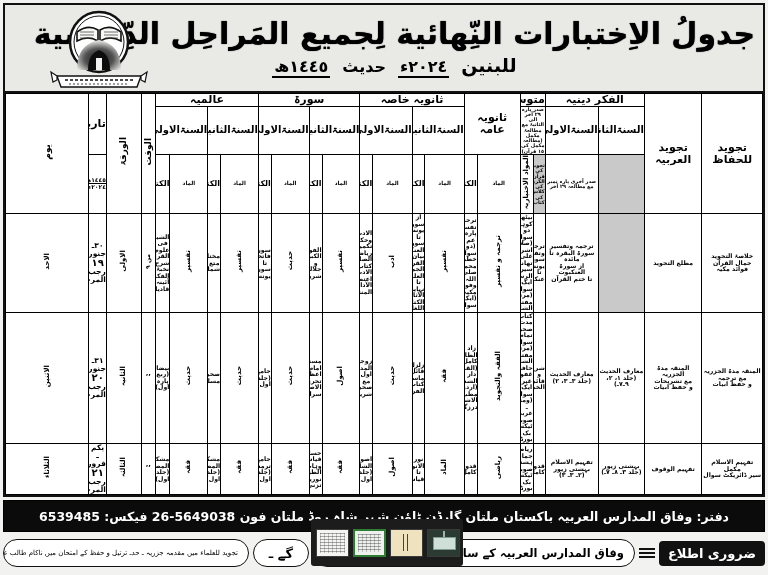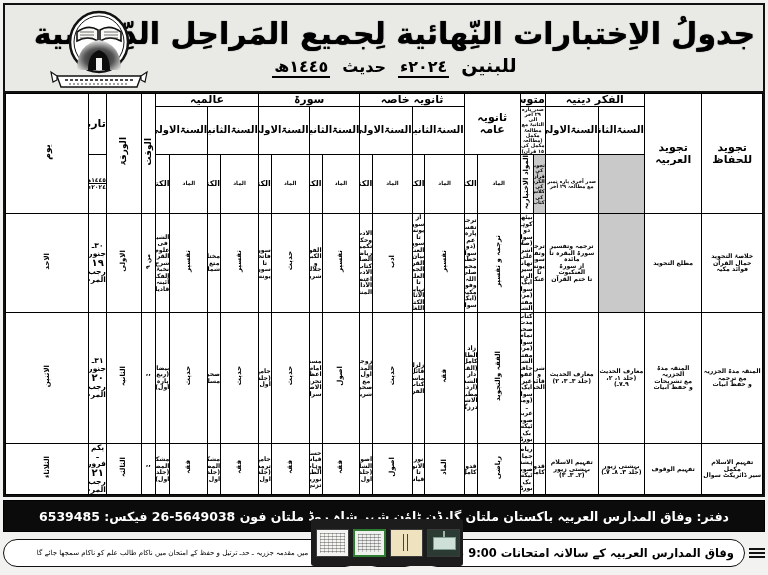--- a/index.html
+++ b/index.html
@@ -565,20 +565,21 @@
           </tr>
         </tbody>
     </table>
   </div>
 
   <div id="address" class="noise">
     <span>دفتر: وفاق المدارس العربیہ باکستان ملتان گارڈن ٹاؤن شہر شاہ روڈ ملتان فون 5649038-26 فیکس: 6539485</span>
   </div>
 
   <div id="notice">
+    <div class="badge">ضروری اطلاع</div>
     <div class="wires">
         <i></i>
         <i></i>
         <i></i>
       </div>
     <div class="pill" id="notice-main">وفاق المدارس العربیہ کے سالانہ امتحانات 9:00 بجے</div>
     <div class="pill" id="notice-tail">گے ـ</div>
     <div class="pill" id="notice-fine">تجوید للعلماء میں مقدمہ جزریہ ـ حدـ ترتیل و حفظ کے امتحان میں ناکام طالب علم کو ناکام سمجھا جائے گا</div>
   </div>
 

